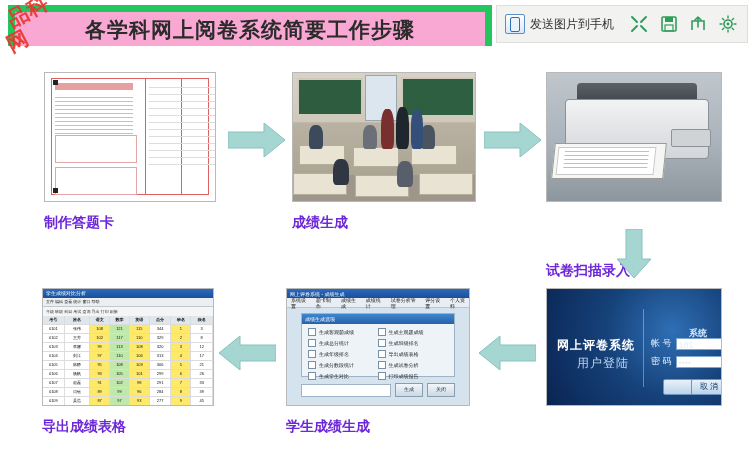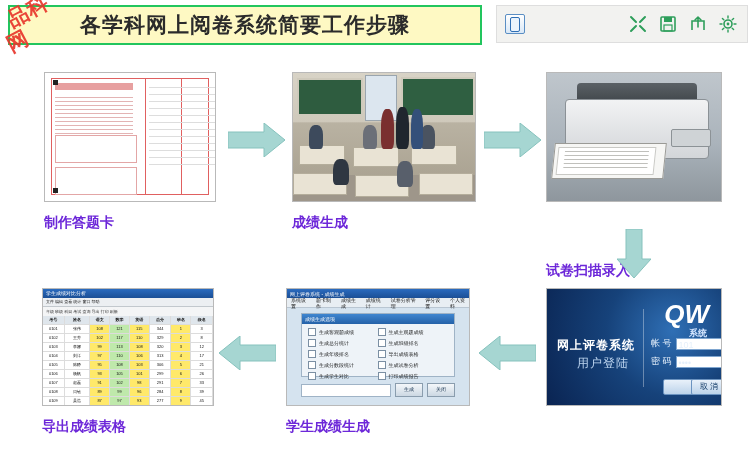--- a/index.html
+++ b/index.html
@@ -22,22 +22,22 @@
     width: 755px;
     height: 46px;
     background: #ffffff;
     border-bottom: 1px solid #d7d7d7;
   }
   .title-box {
     position: absolute;
     left: 8px; top: 5px;
     width: 470px;
     height: 36px;
-    background: #fef9c3;
-    border: 2px solid #22c55e;
+    background: #f9a8d4;
+    border: 7px solid #22c55e;
     display: flex;
     align-items: center;
     justify-content: center;
   }
   .title-text {
     font-size: 21px;
     font-weight: bold;
     color: #2b2b2b;
     letter-spacing: 1px;
     white-space: nowrap;
@@ -522,20 +522,21 @@
 
   <div class="title-box">
     <div class="title-text">各学科网上阅卷系统简要工作步骤</div>
   </div>
 
   <div class="toolbar">
     <div class="tb-send">
       <span style="display:inline-block;width:18px;height:18px;border:1px solid #5a8ec4;border-radius:2px;background:linear-gradient(#ffffff,#d9e8f7);position:relative;">
         <span style="position:absolute;left:4px;top:2px;width:8px;height:13px;border:1px solid #2f6fb5;border-radius:2px;background:#eaf3fc;"></span>
       </span>
+      <span class="tb-send-label">发送图片到手机</span>
     </div>
     <div class="tb-sep"></div>
     <div class="tb-icon">
       <svg width="18" height="18" viewBox="0 0 18 18" aria-hidden="true">
         <path d="M2 2 L7 7 M16 2 L11 7 M2 16 L7 11 M16 16 L11 11" stroke="#2e9e5b" stroke-width="2" fill="none" stroke-linecap="round"></path>
       </svg>
     </div>
     <div class="tb-icon">
       <svg width="18" height="18" viewBox="0 0 18 18" aria-hidden="true">
         <rect x="2" y="2" width="14" height="14" rx="1" stroke="#2e9e5b" stroke-width="1.6" fill="none"></rect>
@@ -684,21 +685,20 @@
       <path d="M9 0 H25 V30 H34 L17 49 L0 30 H9 Z" fill="#a6d6d2" stroke="#86c2bd" stroke-width="1"></path>
     </svg>
   </div>
 
   <div class="node" style="left:546px; top:242px; width:176px;">
     <div class="shot" style="width:176px; height:118px;">
       <div class="login">
         <div class="lg-divider"></div>
         <div class="lg-title">网上评卷系统</div>
         <div class="lg-sub">用户登陆</div>
-        <div class="lg-logo">QW</div>
         <div class="lg-logo-sub">系统</div>
         <div class="lg-field" style="left:104px; top:48px;">
           <span>帐 号</span>
           <span class="lg-input">101</span>
         </div>
         <div class="lg-field" style="left:104px; top:66px;">
           <span>密 码</span>
           <span class="lg-input">••••</span>
         </div>
         <div class="lg-btn" style="left:116px; top:90px;padding-left:23px;">确 定</div>

